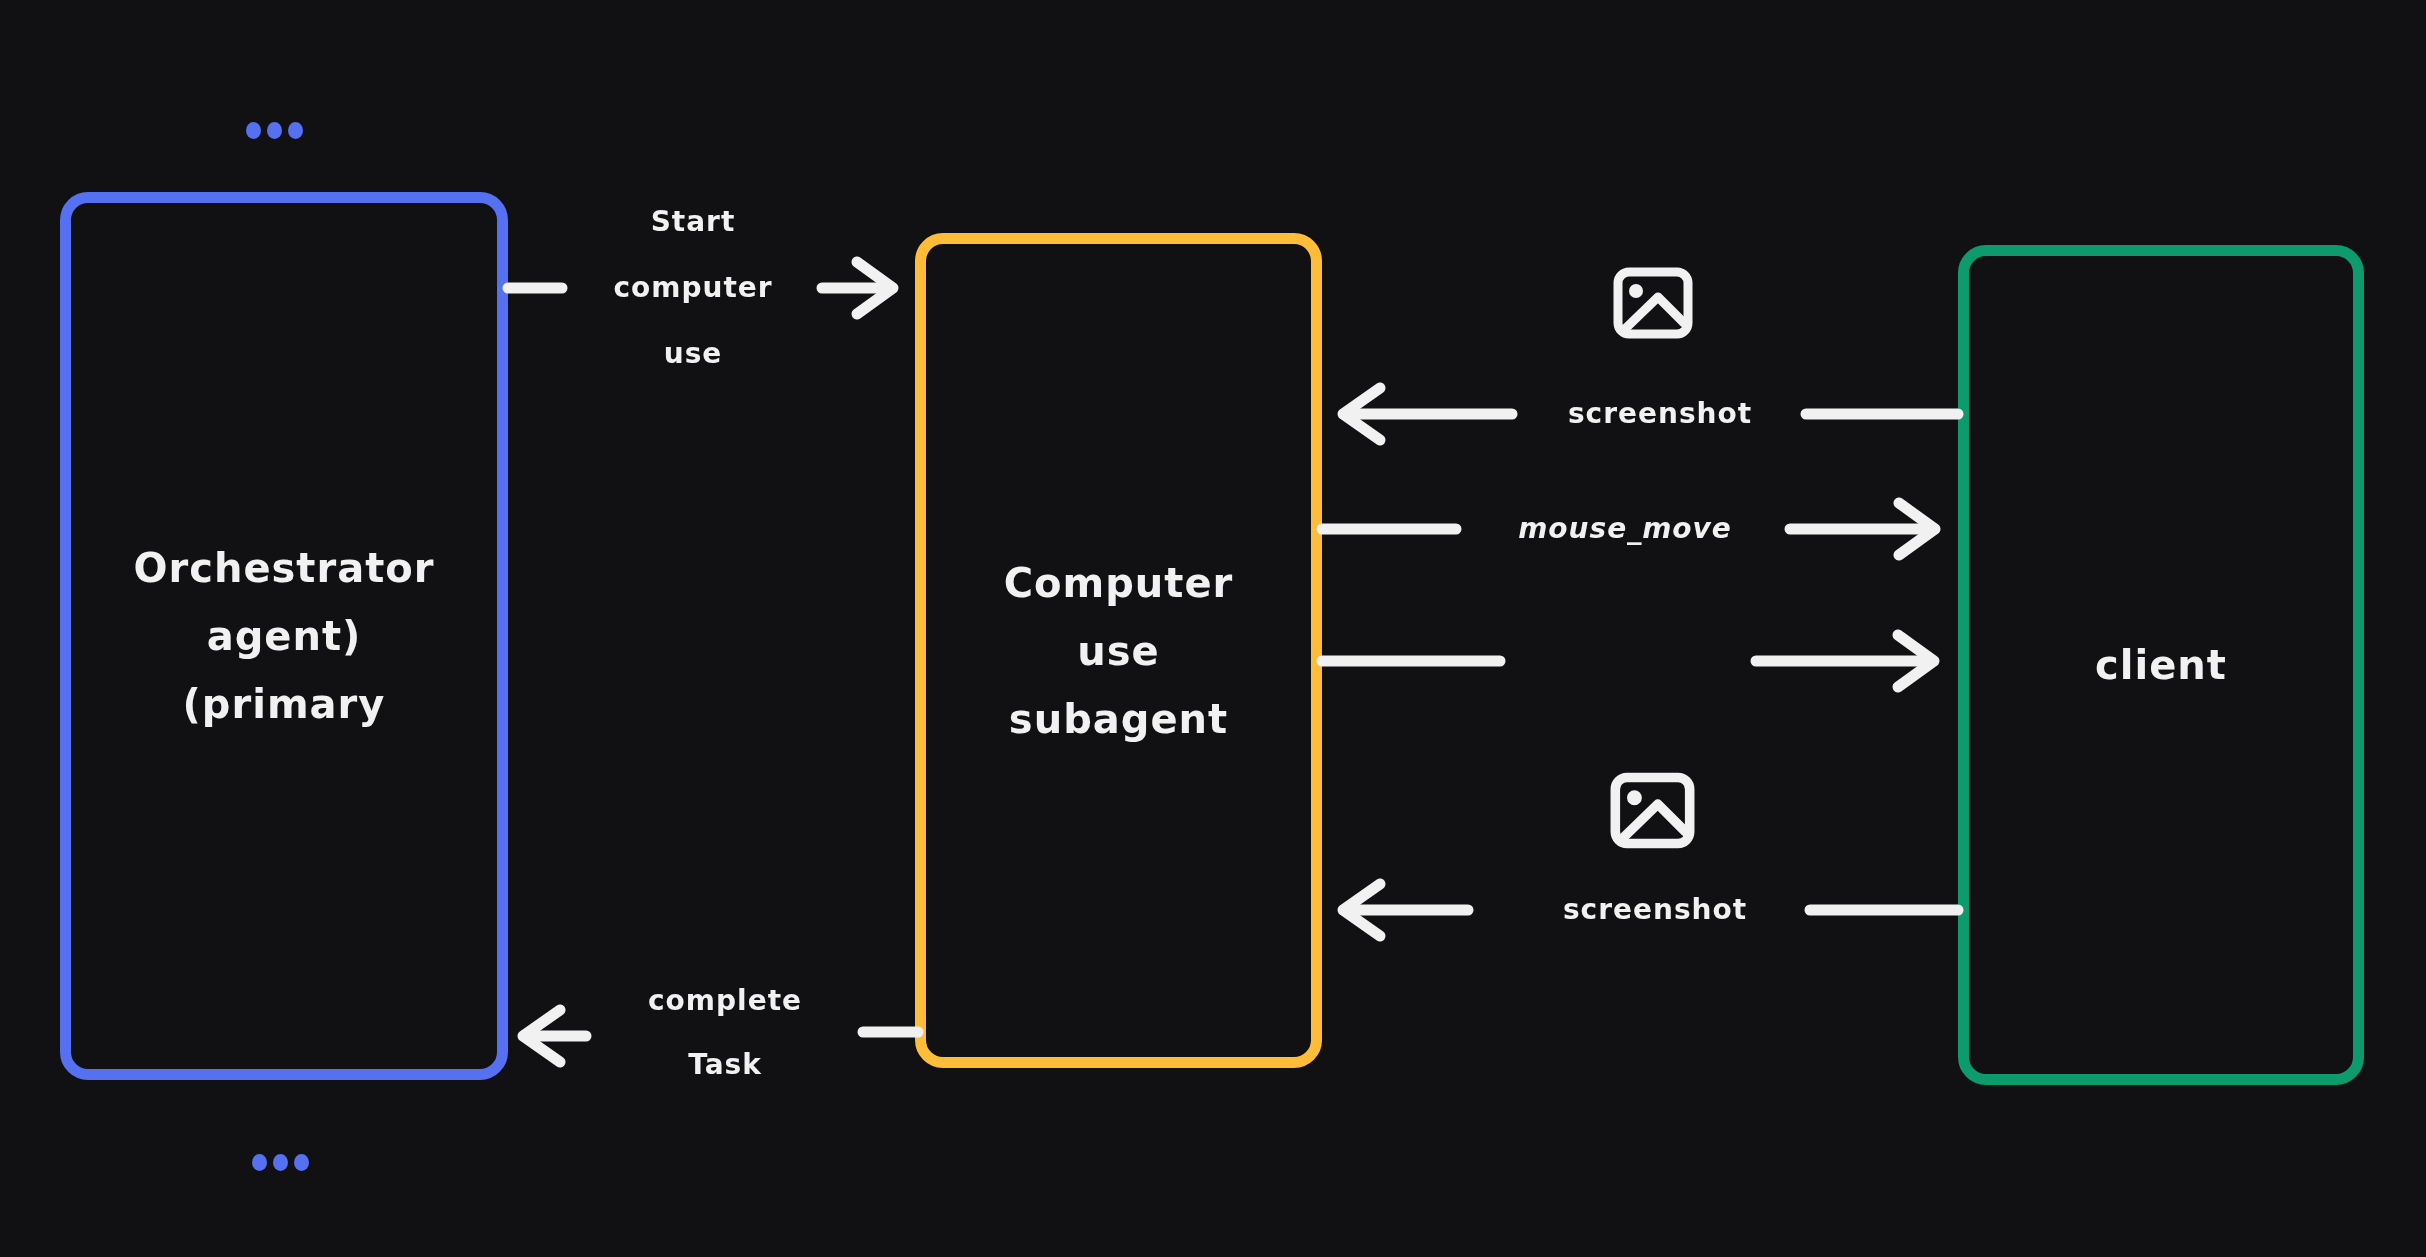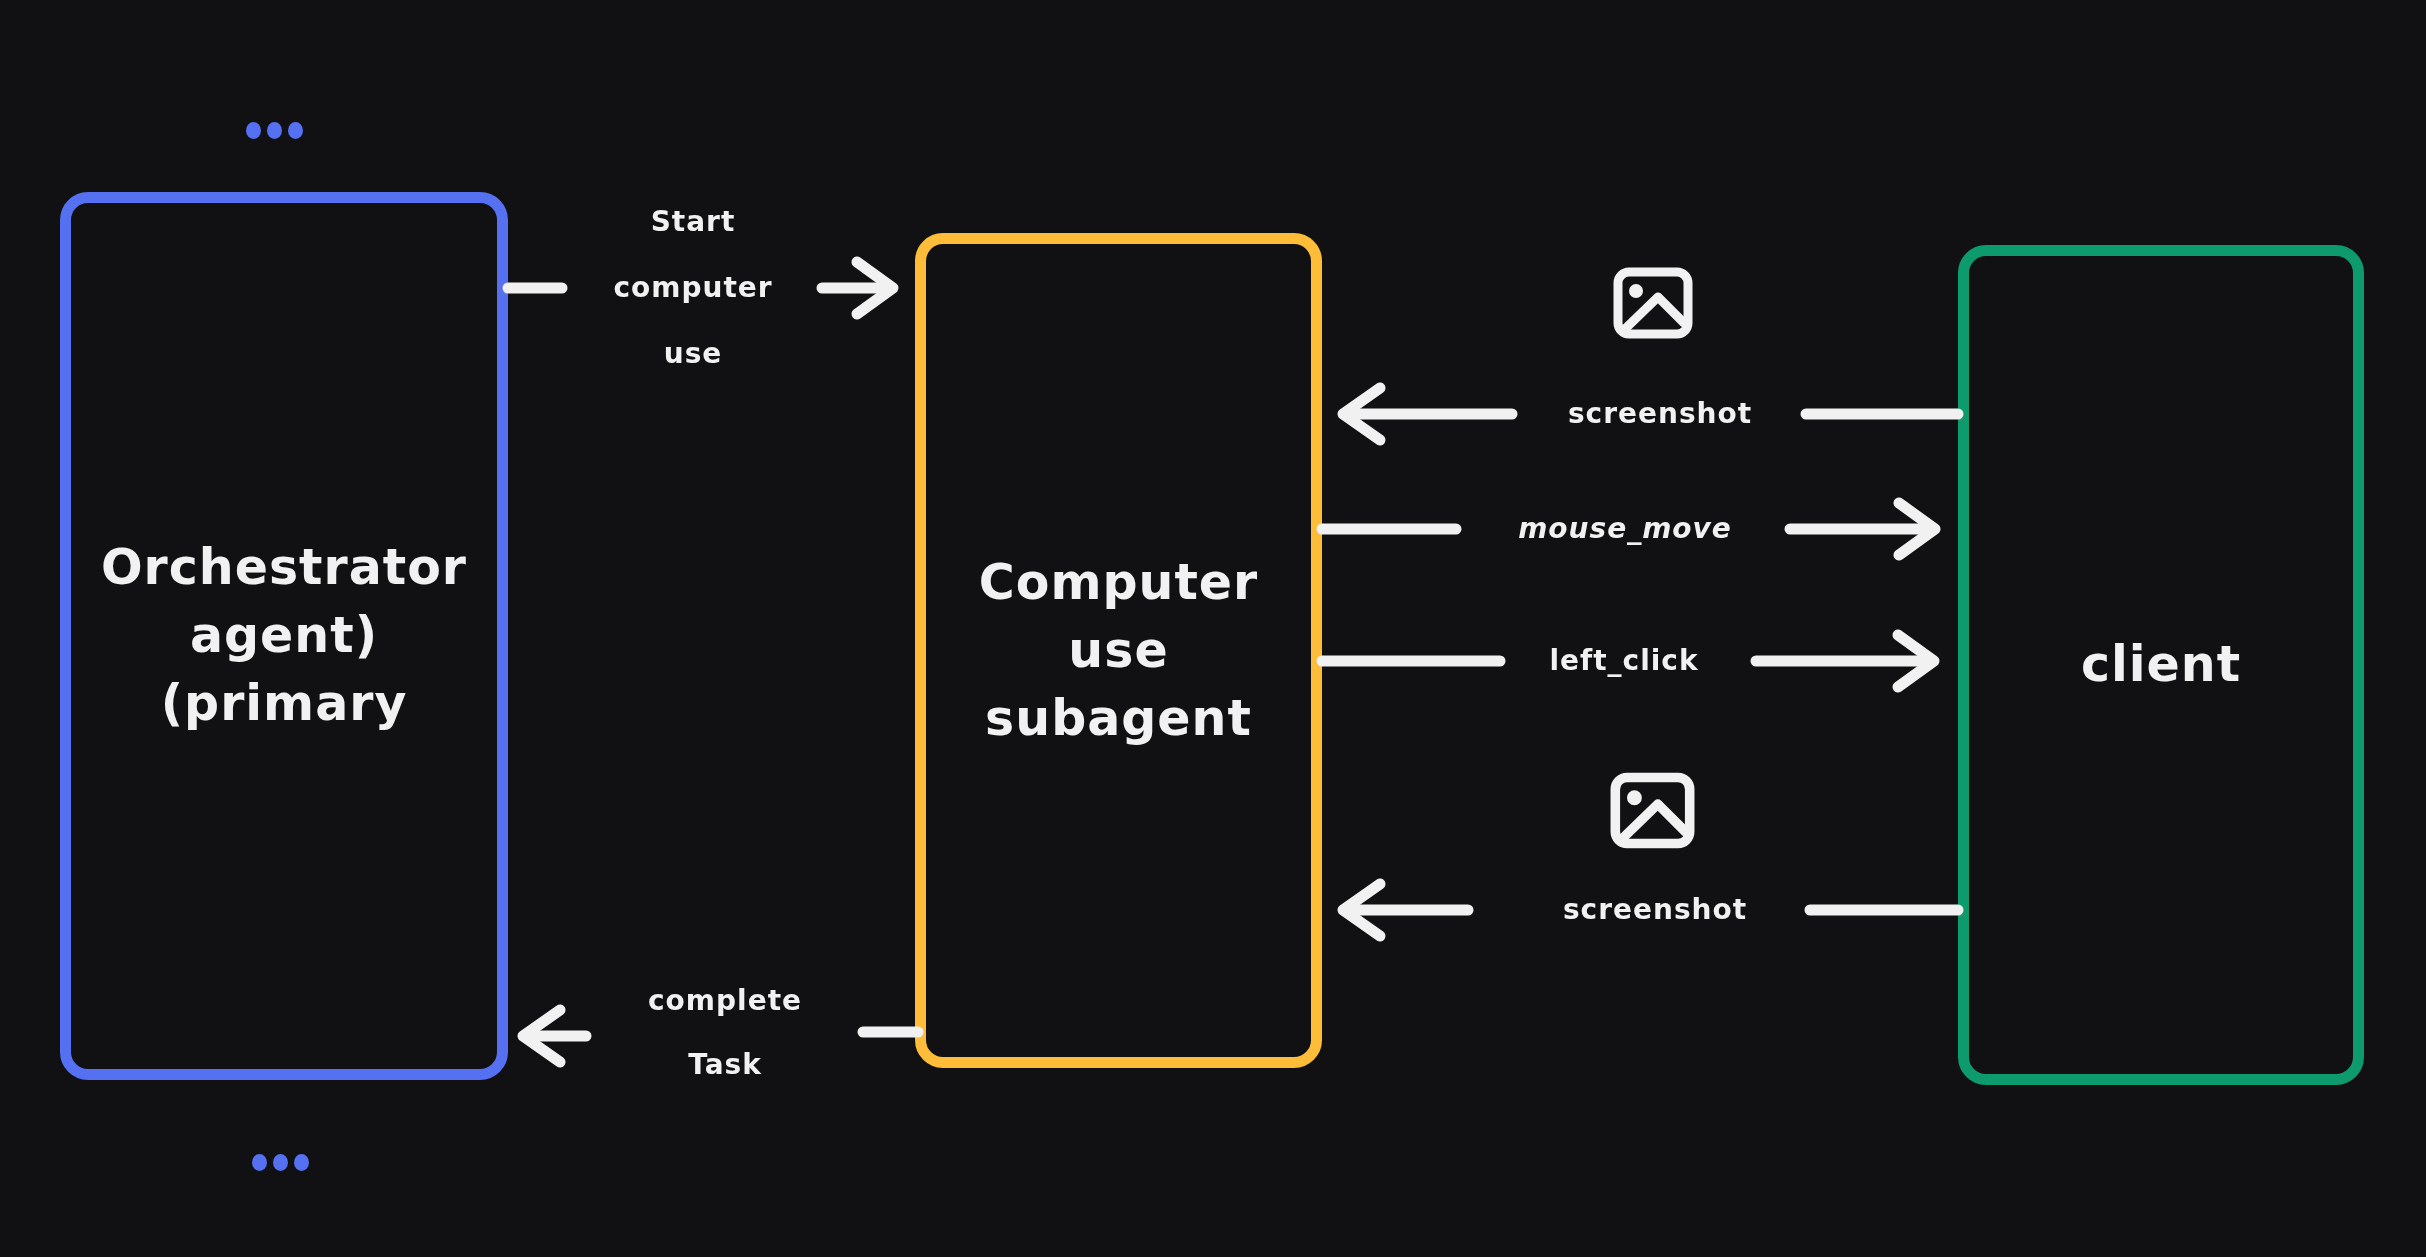--- a/index.html
+++ b/index.html
@@ -14,21 +14,21 @@
   .node{
     position:absolute;
     border:11px solid;
     border-radius:28px;
     display:flex;align-items:center;justify-content:center;
     box-sizing:border-box;
     background:transparent;
   }
   .node-label{
     text-align:center;
-    font-size:49px;font-weight:700;
+    font-size:40px;font-weight:700;
     line-height:68px;
     letter-spacing:1px;
   }
   .edge-label{
     position:absolute;
     text-align:center;
     font-size:28px;font-weight:700;
     line-height:66px;
     letter-spacing:1px;
     width:360px;
@@ -127,21 +127,20 @@
   <div class="edge-label" style="left:693px;top:189px;">
     <div>Start</div>
     <div>computer</div>
     <div>use</div>
   </div>
 
   <div class="edge-label single" style="left:1660px;top:390px;">screenshot</div>
 
   <div class="edge-label single" style="left:1625px;top:505px;font-style:italic;">mouse_move</div>
 
-  <div class="edge-label single" style="left:1624px;top:637px;">left_click</div>
 
   <div class="edge-label single" style="left:1655px;top:886px;">screenshot</div>
 
   <div class="edge-label" style="left:725px;top:969px;line-height:64px;">
     <div>complete</div>
     <div>Task</div>
   </div>
 
 </div>
 

